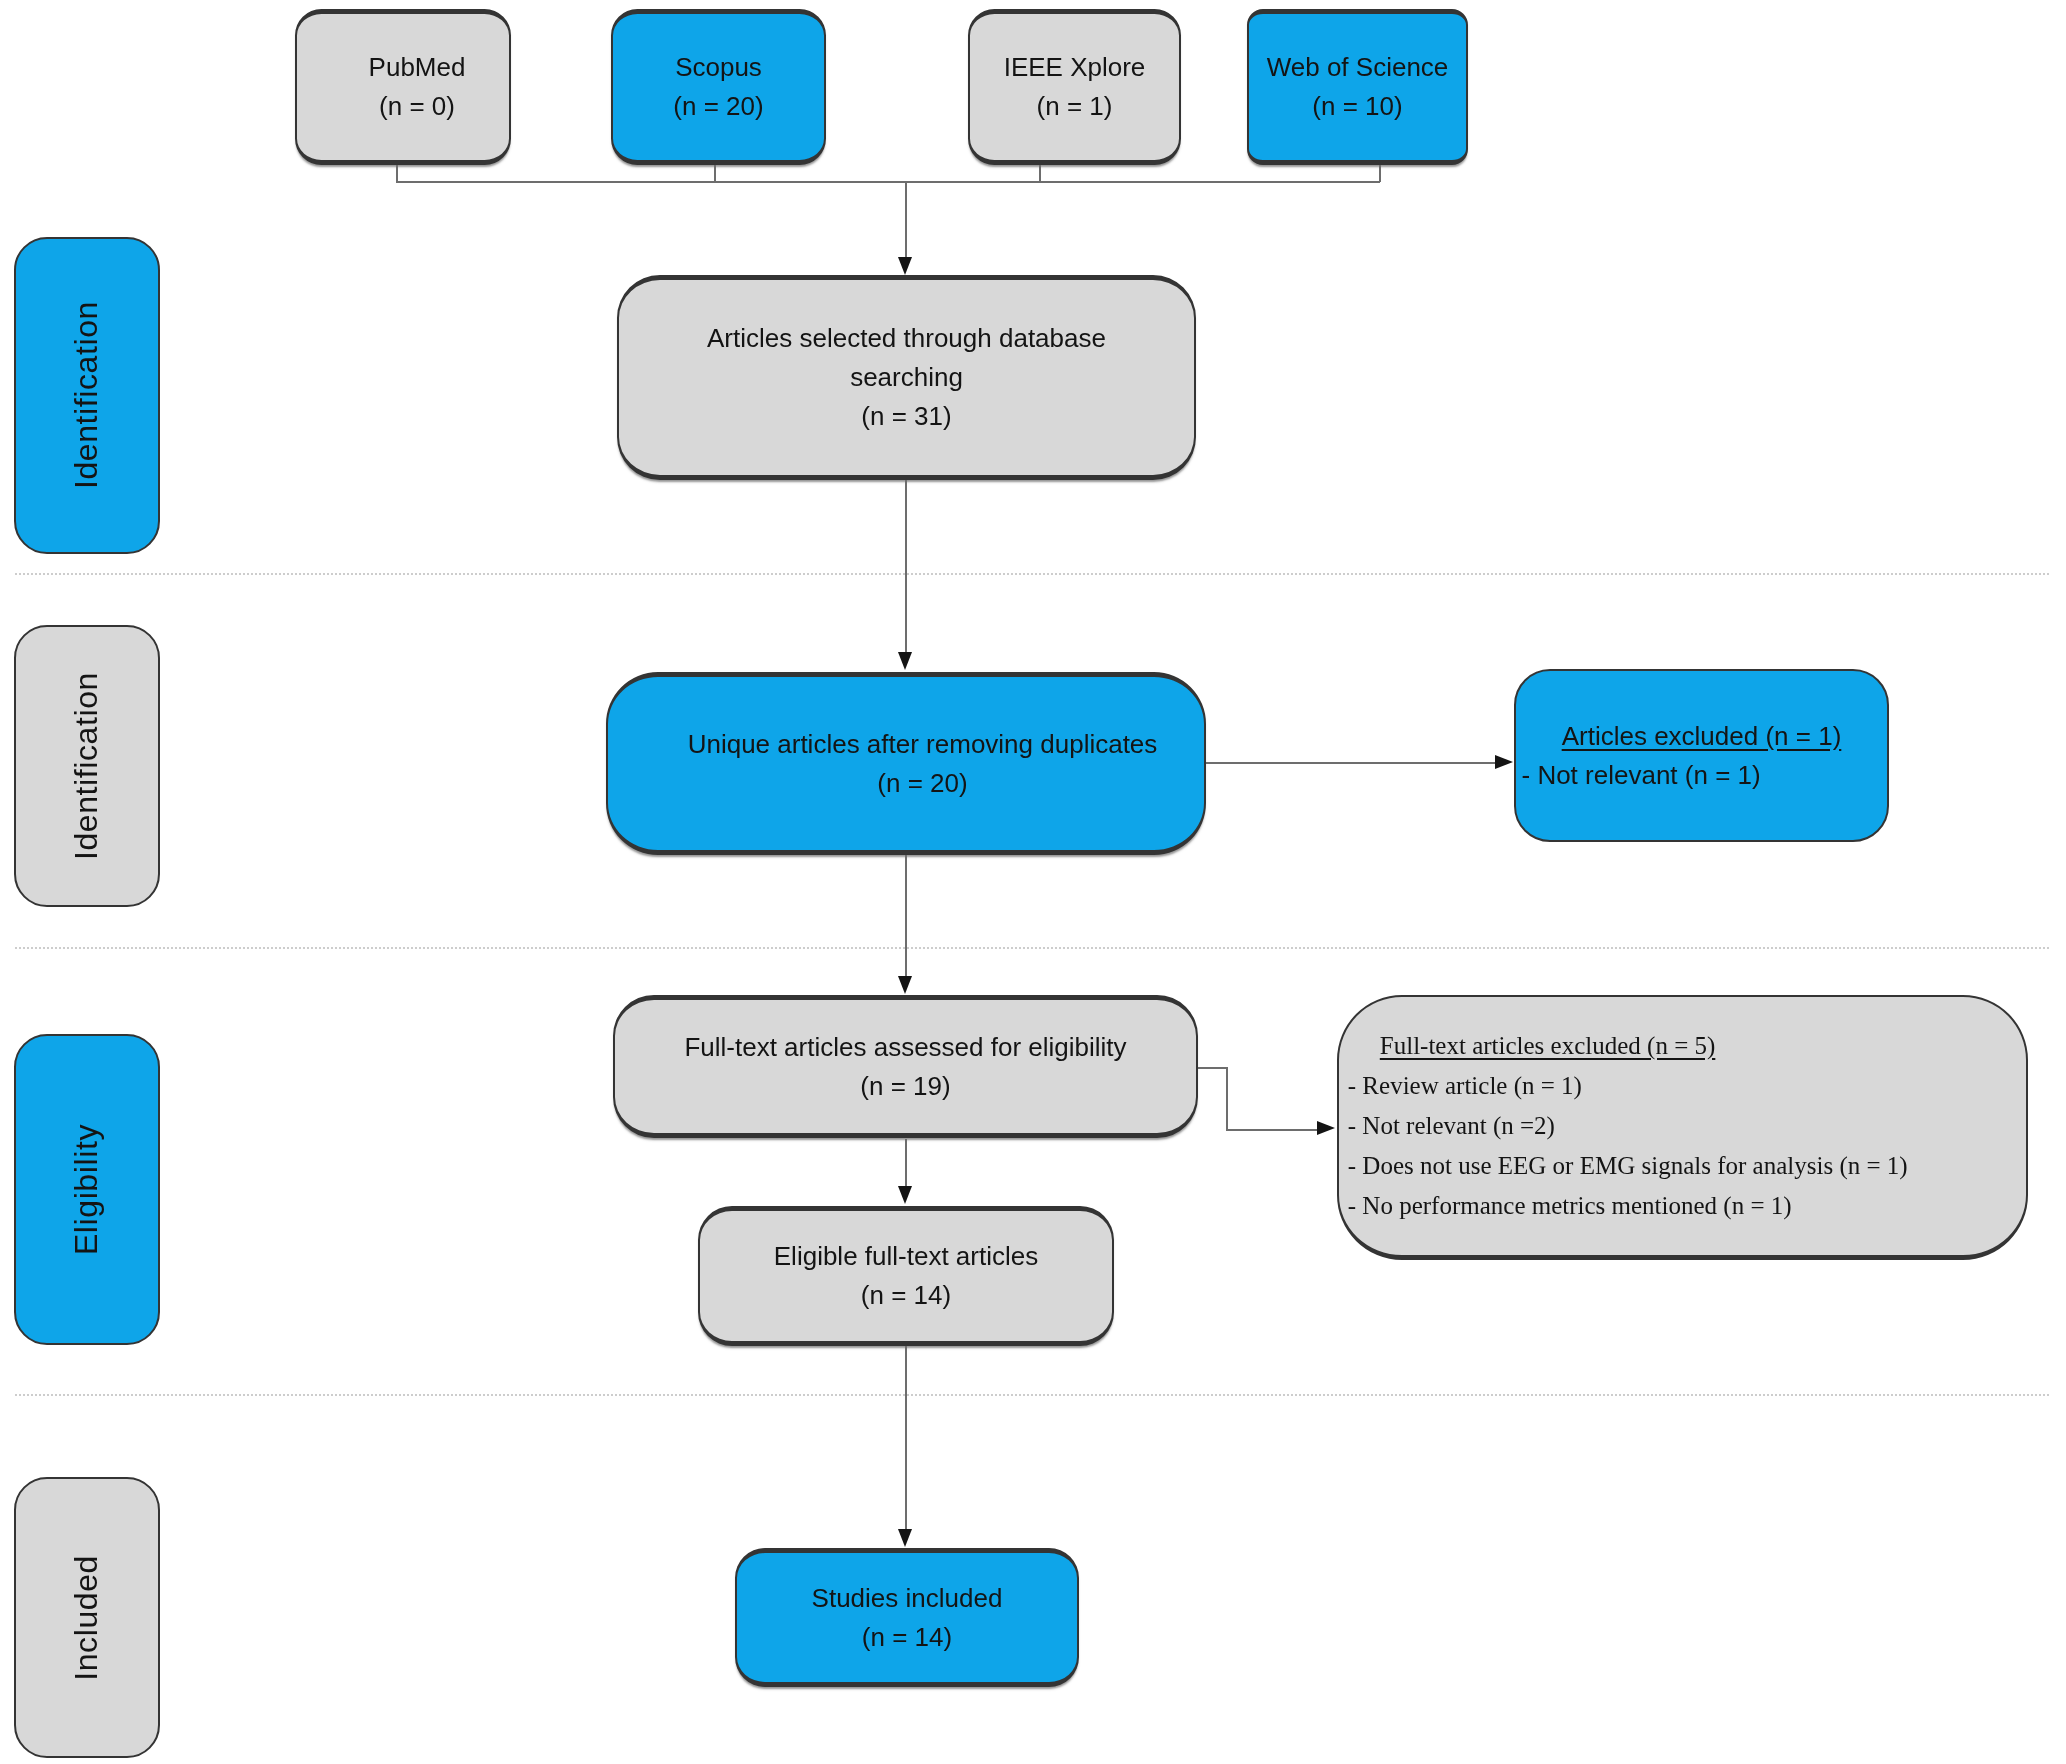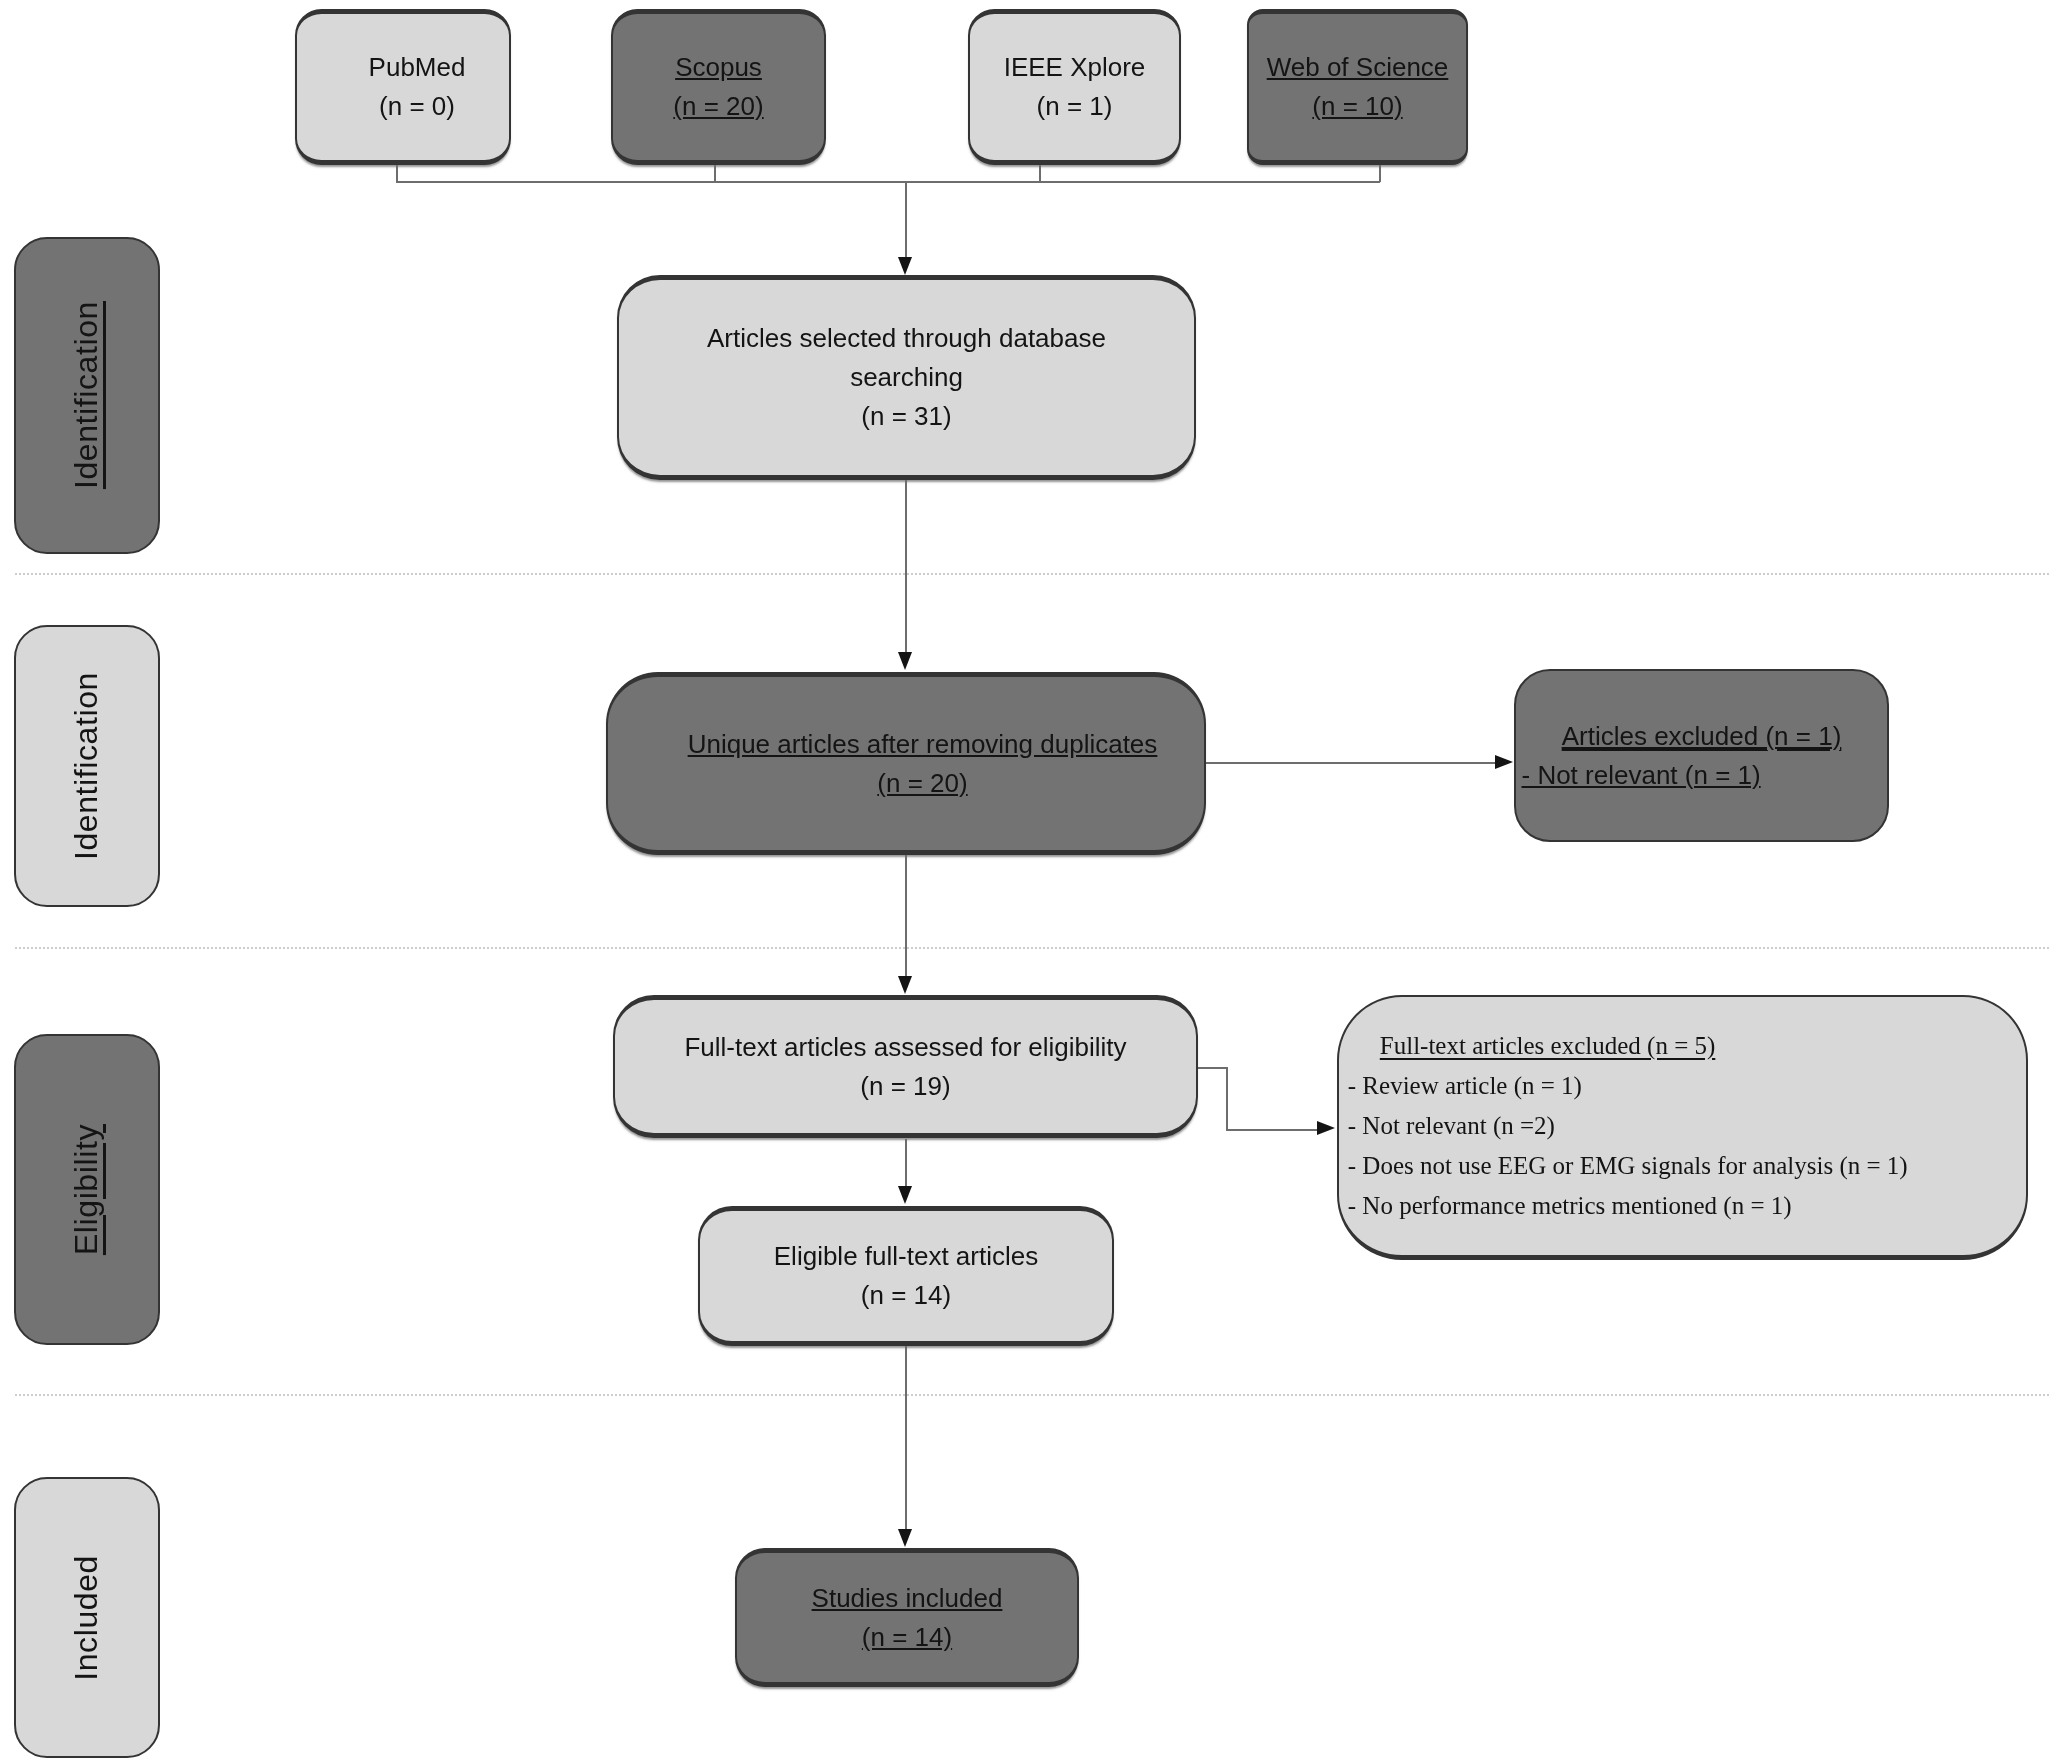--- a/index.html
+++ b/index.html
@@ -24,21 +24,21 @@
     border: 2.2px solid #343434;
     display: flex;
     flex-direction: column;
     justify-content: center;
     align-items: center;
     text-align: center;
     font-size: 26px;
     line-height: 1.5;
   }
   .gray  { background: #d8d8d8; }
-  .white { background: #737373; text-decoration: underline; }
+  .white { background: #0ea5e9; }
   .rim {
     border-top-width: 5px;
     border-bottom-width: 5px;
     box-shadow: 0 3.3px 2.2px -1.7px rgba(60,60,60,0.55);
   }
   
   .side-label {
     position: absolute;
     left: 13.8px;
     width: 146px;

